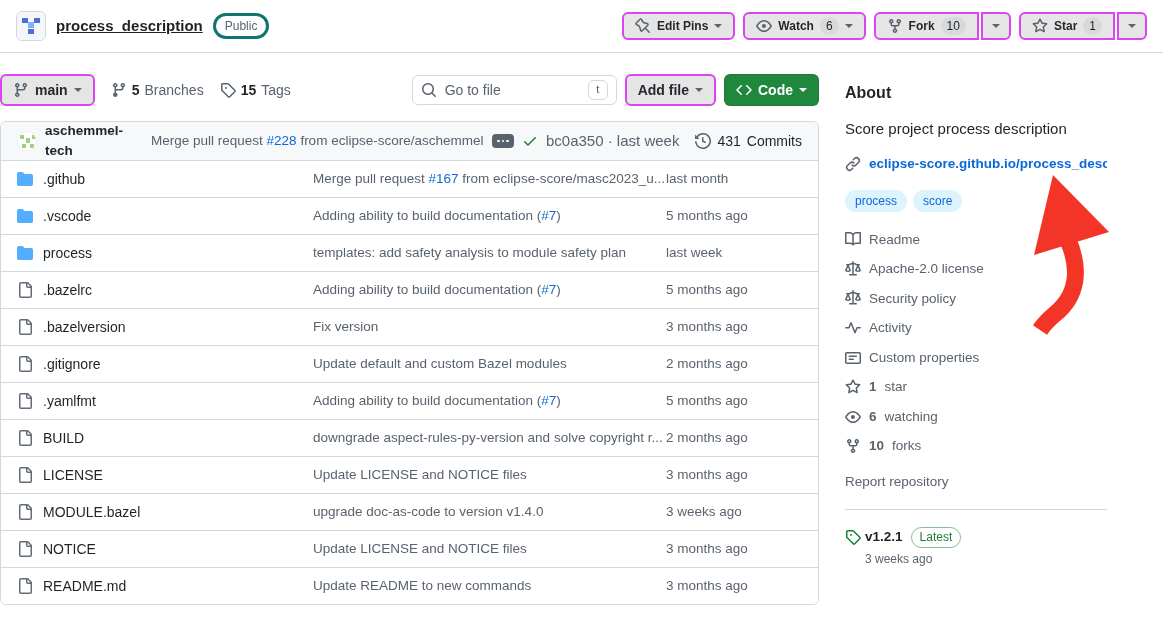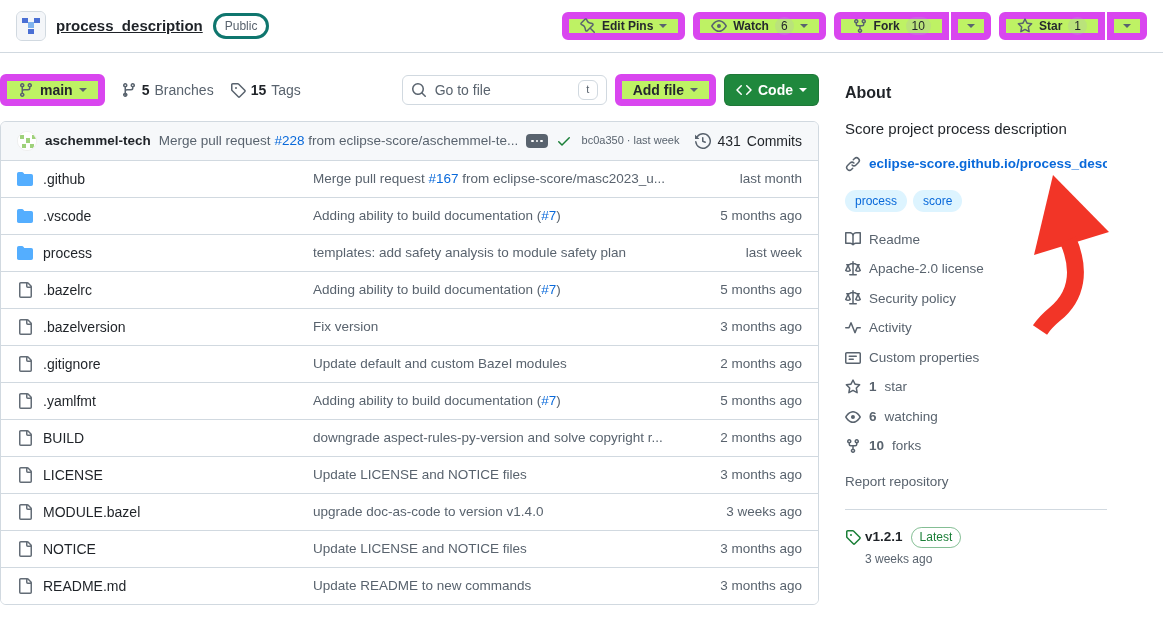--- a/index.html
+++ b/index.html
@@ -15,21 +15,21 @@
   
   .app-header{ display:flex; align-items:center; justify-content:space-between;
     padding:10px 16px; border-bottom:1px solid #d1d9e0; height:53px;}
   .repo-title-group{ display:flex; align-items:center; gap:10px; }
   .repo-avatar{ width:30px; height:30px; border-radius:6px; border:1px solid #d1d9e0; background:#f4f6f9; overflow:hidden;}
   .repo-name{ font-size:15px; font-weight:700;text-decoration:underline; }
   .visibility-badge{ font-size:12px; font-weight:500; color:#59636e; border:3px solid #0f766e;
     border-radius:2em; padding:1px 9px; line-height:18px;}
   .header-actions{ display:flex; gap:8px; align-items:center;}
   .gh-btn{ display:inline-flex; align-items:center; gap:6px; height:28px; padding:0 11px;
-    background:#bef264; border:7px solid #d946ef; border-radius:6px;
+    background:#e5e5e5; border:2px solid #d946ef; border-radius:6px;
     font-size:12px; font-weight:600; color:#25292e; cursor:pointer; white-space:nowrap;}
   .gh-btn .ic{ color:#59636e; }
   .counter{ background:rgba(175,184,193,0.25); border-radius:2em; padding:0 6px; font-size:12px;
     font-weight:500; line-height:18px; color:#1f2328;}
   .caret{ width:0; height:0; border-left:4px solid transparent; border-right:4px solid transparent;
     border-top:4px solid #59636e; display:inline-block;}
   .split{ display:flex; gap:2px;}
   .split .main{ border-radius:6px 0 0 6px;}
   .split .arrow{ border-radius:0 6px 6px 0; padding:0 9px;}
 
@@ -58,29 +58,29 @@
   .file-box{ margin-top:15px; border:1px solid #d1d9e0; border-radius:6px; overflow:hidden; }
   .commit-bar{ display:flex; align-items:center; gap:8px; background:#f6f8fa; padding:8px 16px; height:38px;}
   .avatar20{ width:20px; height:20px; border-radius:50%; overflow:hidden; flex:none; background:#fff; border:1px solid #eee;}
   .commit-author{ font-weight:700; font-size:13.5px; }
   .commit-msg{ color:#59636e; font-size:13.5px; white-space:nowrap; overflow:hidden; }
   .pr-link{ color:#0969da; }
   .kebab-btn{ flex:none; width:22px; height:14px; background:#59636e; border-radius:4px;
     display:flex; align-items:center; justify-content:center; gap:2px; cursor:pointer;}
   .kebab-btn i{ width:2.5px; height:2.5px; background:#fff; border-radius:50%; }
   .commit-right{ margin-left:auto; display:flex; align-items:center; gap:16px; flex:none;}
-  .commit-meta{ color:#59636e; font-size:11px; }
+  .commit-meta{ color:#59636e; font-size:15px; }
   .commits-count{ display:flex; align-items:center; gap:6px; color:#1f2328; cursor:pointer;}
   .commits-count .num{ font-weight:400; }
   .table-row{ display:grid; grid-template-columns:296px 1fr 136px; align-items:center;
     padding:0 16px; height:37px; border-top:1px solid #d1d9e0; background:#fff;}
   .cell-name{ display:flex; align-items:center; gap:10px; overflow:hidden;}
   .cell-name .fname{ color:#1f2328; }
   .cell-msg{ color:#59636e; overflow:hidden; white-space:nowrap; text-overflow:ellipsis; font-size:13.5px;}
-  .cell-age{ color:#59636e; text-align:right; font-size:13.5px; white-space:nowrap;}
+  .cell-age{ color:#59636e; text-align:left; font-size:13.5px; white-space:nowrap;}
   .ic-folder{ color:#54aeff; } .ic-file{ color:#636c76; }
 
   
   .side-title{ font-size:16px; font-weight:700; margin:0 0 14px 0; display:flex; align-items:center; gap:8px;}
   .about-desc{ font-size:15px; margin:0 0 14px 0; }
   .about-link{ display:flex; align-items:center; gap:8px; color:#0969da; font-weight:700;
     font-size:13.5px; margin-bottom:16px; white-space:nowrap; overflow:hidden;}
   .about-link .ic{ color:#59636e; flex:none;}
   .topics{ display:flex; gap:6px; margin-bottom:18px; }
   .topic-pill{ background:#ddf4ff; color:#0969da; font-size:12px; font-weight:500;

